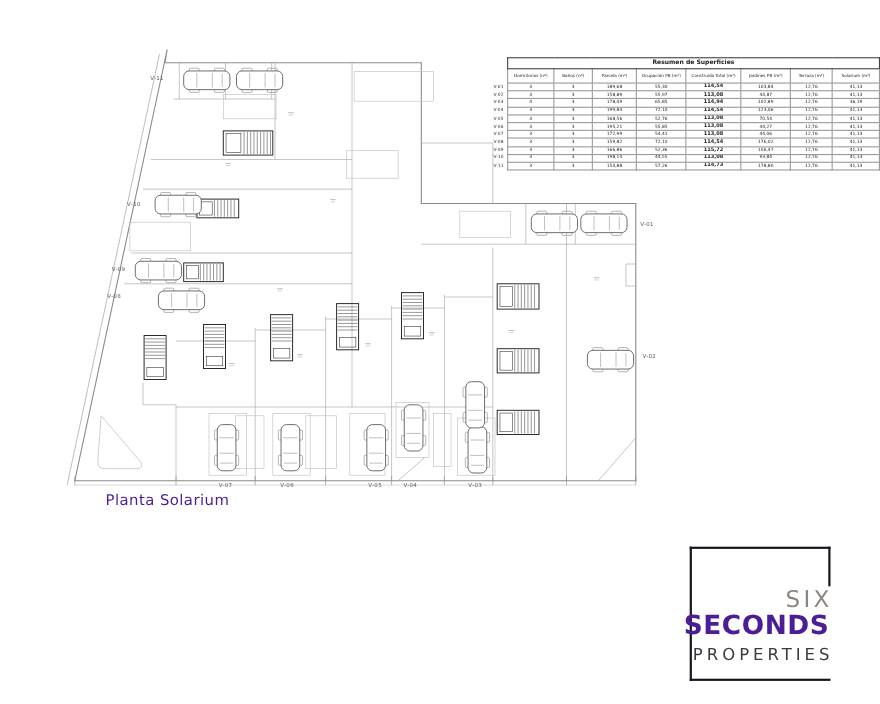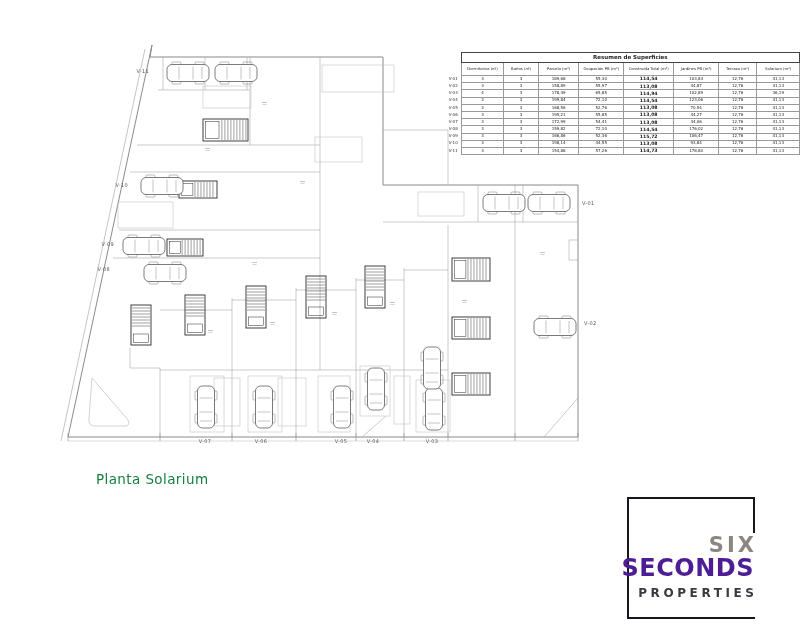--- a/index.html
+++ b/index.html
@@ -2,22 +2,22 @@
 <html><head>
 <meta charset="utf-8">
 <style>
   html,body{margin:0;padding:0;background:#ffffff;}
   body{width:800px;height:640px;position:relative;overflow:hidden;
        font-family:"DejaVu Sans","Liberation Sans",sans-serif;color:#333;}
 
   
   #plan-svg{position:absolute;left:0;top:0;}
 
-  #plan-title{position:absolute;left:96px;top:471px;font-size:13.5px;
-    color:#15803d;letter-spacing:.4px;font-weight:400;}
+  #plan-title{position:absolute;left:96px;top:447px;font-size:13.5px;
+    color:#4c1d95;letter-spacing:.4px;font-weight:400;}
 
   
   #summary-table{position:absolute;left:433px;top:52px;border-collapse:collapse;
     table-layout:fixed;font-size:4px;line-height:1.15;color:#222;}
   #summary-table td{padding:0 1px;text-align:center;vertical-align:middle;
     border:0.5px solid #9a9a9a;height:6.2px;overflow:hidden;white-space:nowrap;}
   #summary-table td.rowlabel{border:none;text-align:right;padding-right:3px;
     color:#333;font-size:4px;width:24px;}
   #summary-table td.title-cell{font-weight:bold;font-size:5.5px;height:9px;
     border:0.9px solid #444;}
@@ -26,25 +26,25 @@
   #summary-table td.boldcol{font-weight:bold;font-size:4.6px;}
 
   
   #logo{position:absolute;left:627px;top:497px;width:128px;height:122px;}
   #logo .frame{position:absolute;left:0;top:0;right:0;bottom:0;
     border-left:2.5px solid #16161e;border-top:2.5px solid #16161e;
     border-bottom:2.5px solid #16161e;}
   #logo .frame-right{position:absolute;right:0;top:0;width:2.5px;height:36px;
     background:#16161e;}
   #logo .text{position:absolute;right:1px;top:38px;text-align:right;width:200px;}
-  #logo .six{font-size:21px;font-weight:700;letter-spacing:3px;color:#8b8680;
+  #logo .six{font-size:21px;font-weight:400;letter-spacing:3px;color:#8b8680;
     line-height:1.0;margin-right:-3px;}
   #logo .seconds{font-size:24px;font-weight:700;letter-spacing:.5px;
     color:#4c1d95;line-height:1.05;}
-  #logo .properties{font-size:12px;font-weight:700;letter-spacing:3.6px;
+  #logo .properties{font-size:15px;font-weight:400;letter-spacing:3.6px;
     color:#3a3a42;margin-top:5px;margin-right:-3.6px;}
 </style>
 </head>
 <body>
 
 <svg id="plan-svg" width="800" height="640" viewBox="0 0 800 640" aria-label="floor plan">
     <path d="M152,45 L150,57 L383,57 L383,185 L578,185 L578,437 L68,437 Z" fill="none" stroke="#8a8a8a" stroke-width="1"></path>
     <path d="M145,49 L61,441" fill="none" stroke="#b5b5b5" stroke-width="0.8"></path>
     <path d="M68,441 H578" fill="none" stroke="#c4c4c4" stroke-width="0.6"></path>
     <path d="M163,57 V90" fill="none" stroke="#a8a8a8" stroke-width="0.6"></path>

